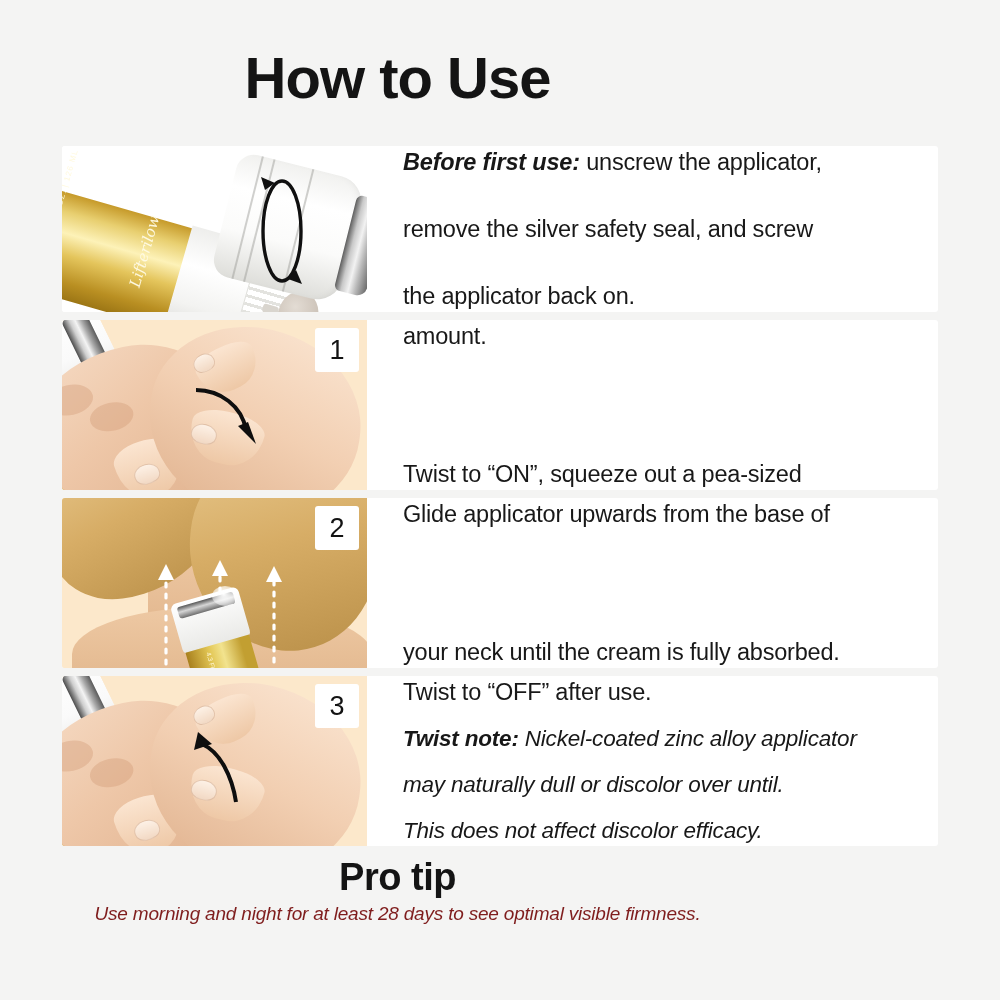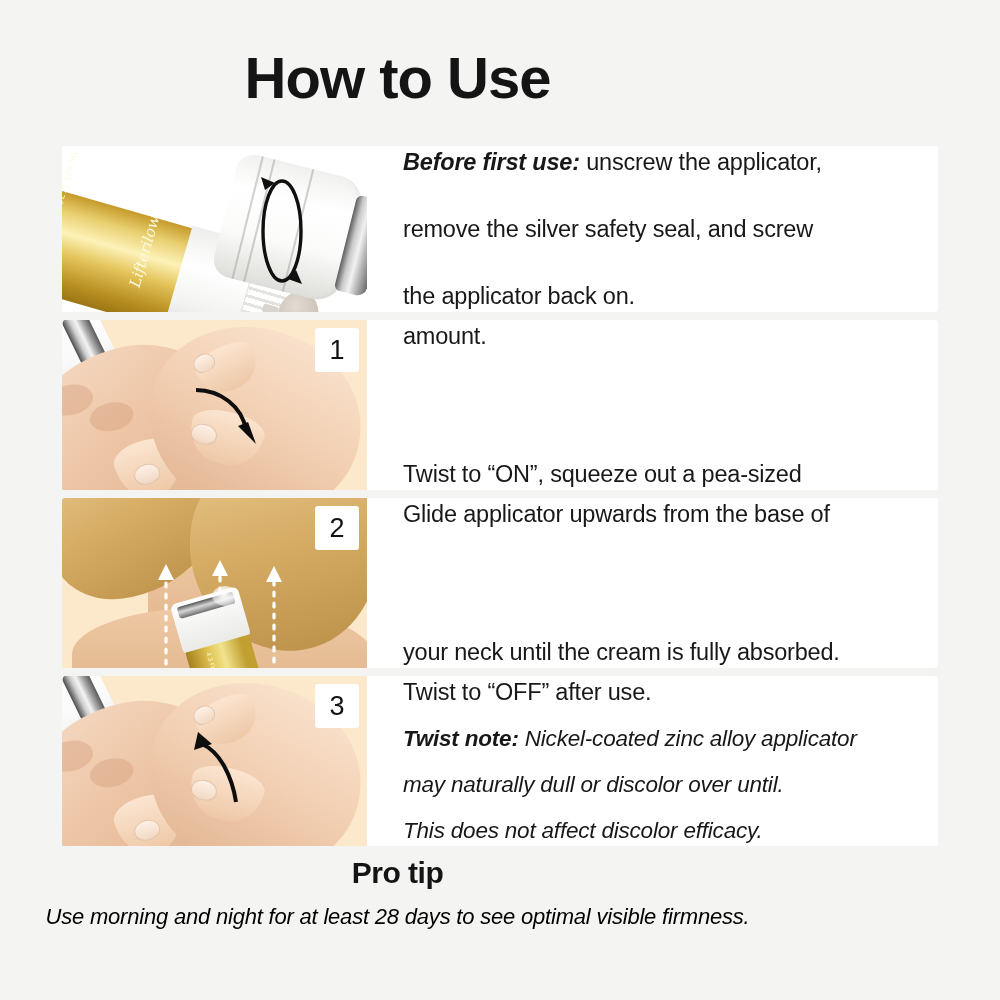--- a/index.html
+++ b/index.html
@@ -287,26 +287,26 @@
     background:radial-gradient(circle at 45% 40%,#ffffff,rgba(255,255,255,.2));
     z-index:7;
   }
 
   
   .protip {
     position:absolute; left:0; right:0; top:856px;
     text-align:center;
   }
   .protip-title {
-    font-size:30px; font-weight:700; color:#141414;
+    font-size:38px; font-weight:700; color:#141414;
     letter-spacing:-0.5px;
   }
   .protip-sub {
-    margin-top:14px;
-    font-size:22px; font-style:italic; color:#000000;
+    margin-top:4px;
+    font-size:19px; font-style:italic; color:#7f1d1d;
     letter-spacing:-0.2px;
   }
 </style>
 </head>
 <body>
 
 <div class="page">
 
   <h1 class="title">How to Use</h1>
 

